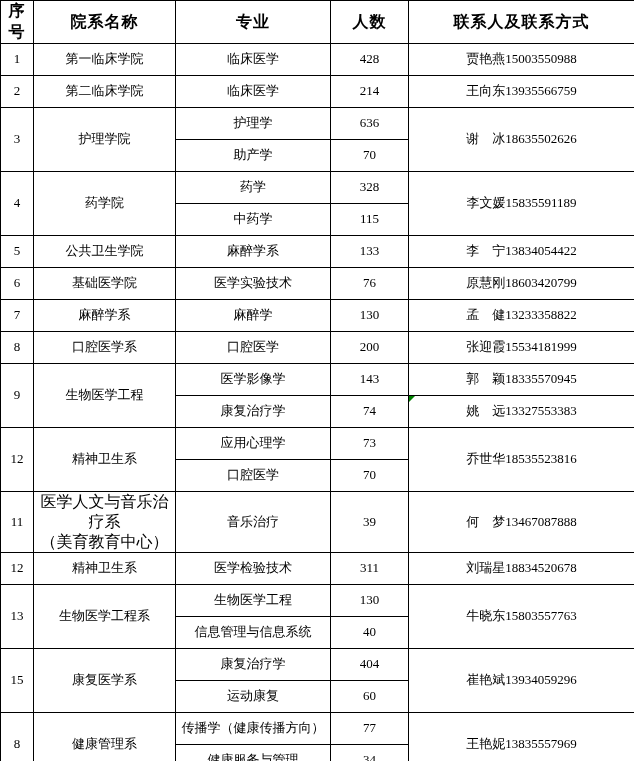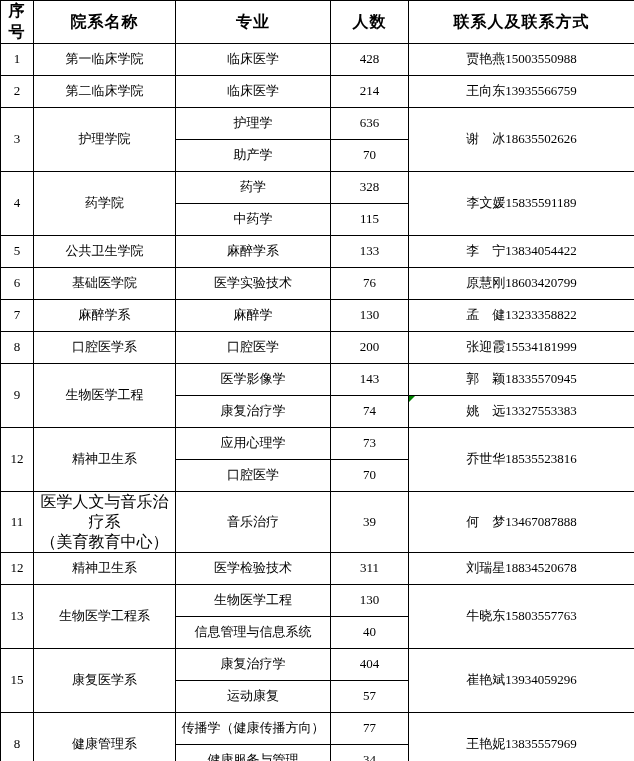--- a/index.html
+++ b/index.html
@@ -224,21 +224,21 @@
           <td class="no-cell" rowspan="2">15</td>
           <td class="dept-cell" rowspan="2">
             <div>康复医学系</div>
           </td>
           <td class="major-cell">康复治疗学</td>
           <td class="count-cell">404</td>
           <td class="contact-cell" rowspan="2">崔艳斌13934059296</td>
         </tr>
         <tr>
           <td class="major-cell">运动康复</td>
-          <td class="count-cell">57</td>
+          <td class="count-cell">60</td>
         </tr>
         <tr>
           <td class="no-cell" rowspan="2">8</td>
           <td class="dept-cell" rowspan="2">
             <div>健康管理系</div>
           </td>
           <td class="major-cell">传播学（健康传播方向）</td>
           <td class="count-cell">77</td>
           <td class="contact-cell" rowspan="2">王艳妮13835557969</td>
         </tr>

